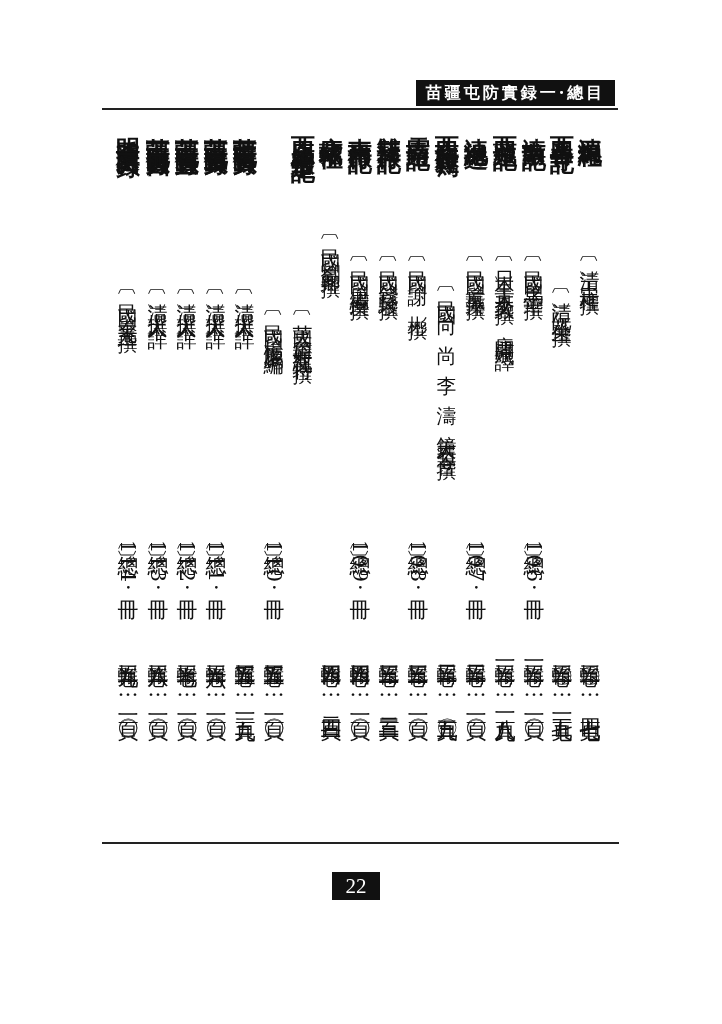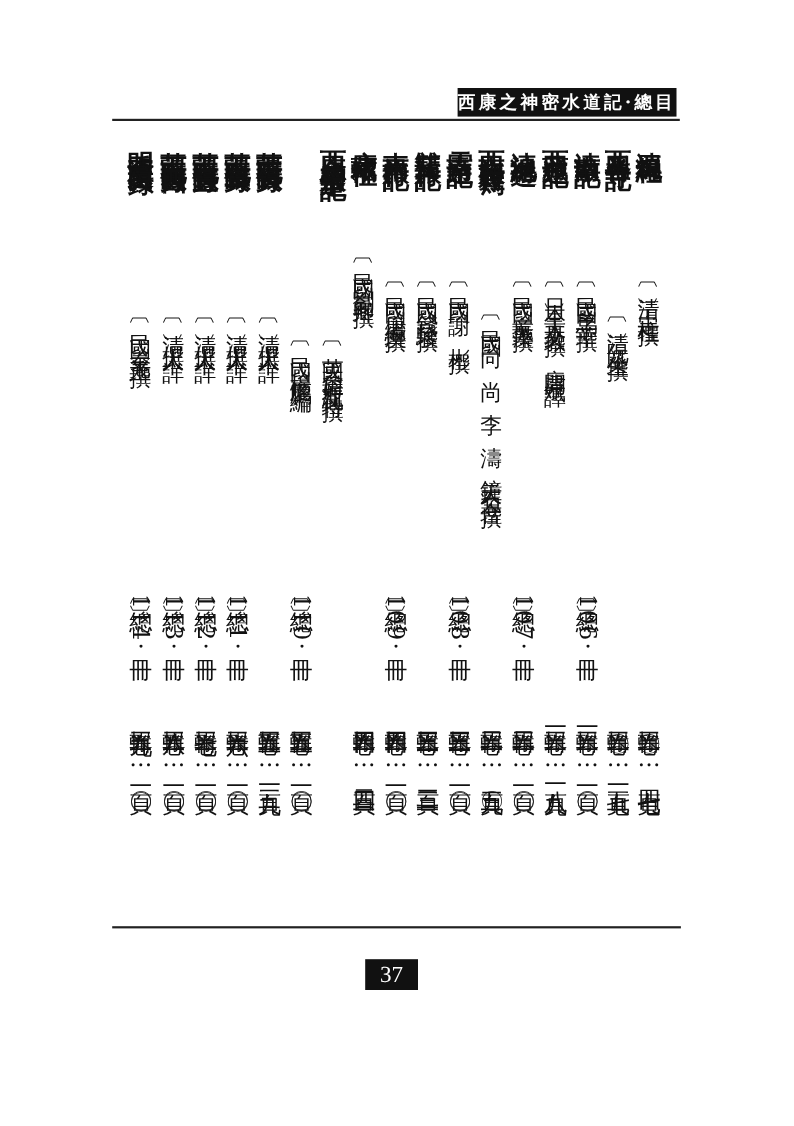--- a/index.html
+++ b/index.html
@@ -39,21 +39,21 @@
     position: absolute; left: 332px; top: 872px; width: 48px; height: 28px;
     background: #111; color: #fff;
     display: flex; align-items: center; justify-content: center;
     font-family: "Liberation Serif", "DejaVu Serif", serif; font-size: 21px;
   }
 </style>
 </head>
 <body>
 
 <div class="header-box">
-  <span>西康之神密水道記·總目</span>
+  <span>苗疆屯防實録一·總目</span>
 </div>
 <div class="rule top"></div>
 
 <div id="columns">
     <div class="col" style="left: 576px;">
       <div class="seg title" style="top: 118px;">滇蜀紀程</div>
       <div class="seg author" style="top: 250px;">〔清〕王定柱撰</div>
       <div class="vol" style="top: 648px; text-orientation: upright;">輯三〇卷……四七七頁</div>
     </div>
     <div class="col" style="left: 548px;">
@@ -140,14 +140,14 @@
     <div class="col" style="left: 114px;">
       <div class="seg title" style="top: 118px;">明季滇南遺民録</div>
       <div class="seg author" style="top: 283px;">〔民國〕秦光玉撰</div>
       <div class="vol" style="top: 537px;">〔總〕114冊·</div>
       <div class="vol" style="top: 648px; text-orientation: upright;">輯三九卷……〇〇一頁</div>
     </div>
   </div>
 
 <div class="rule bottom"></div>
 <div class="page-box">
-  <span>37</span>
+  <span>22</span>
 </div>
 
 </body></html>

